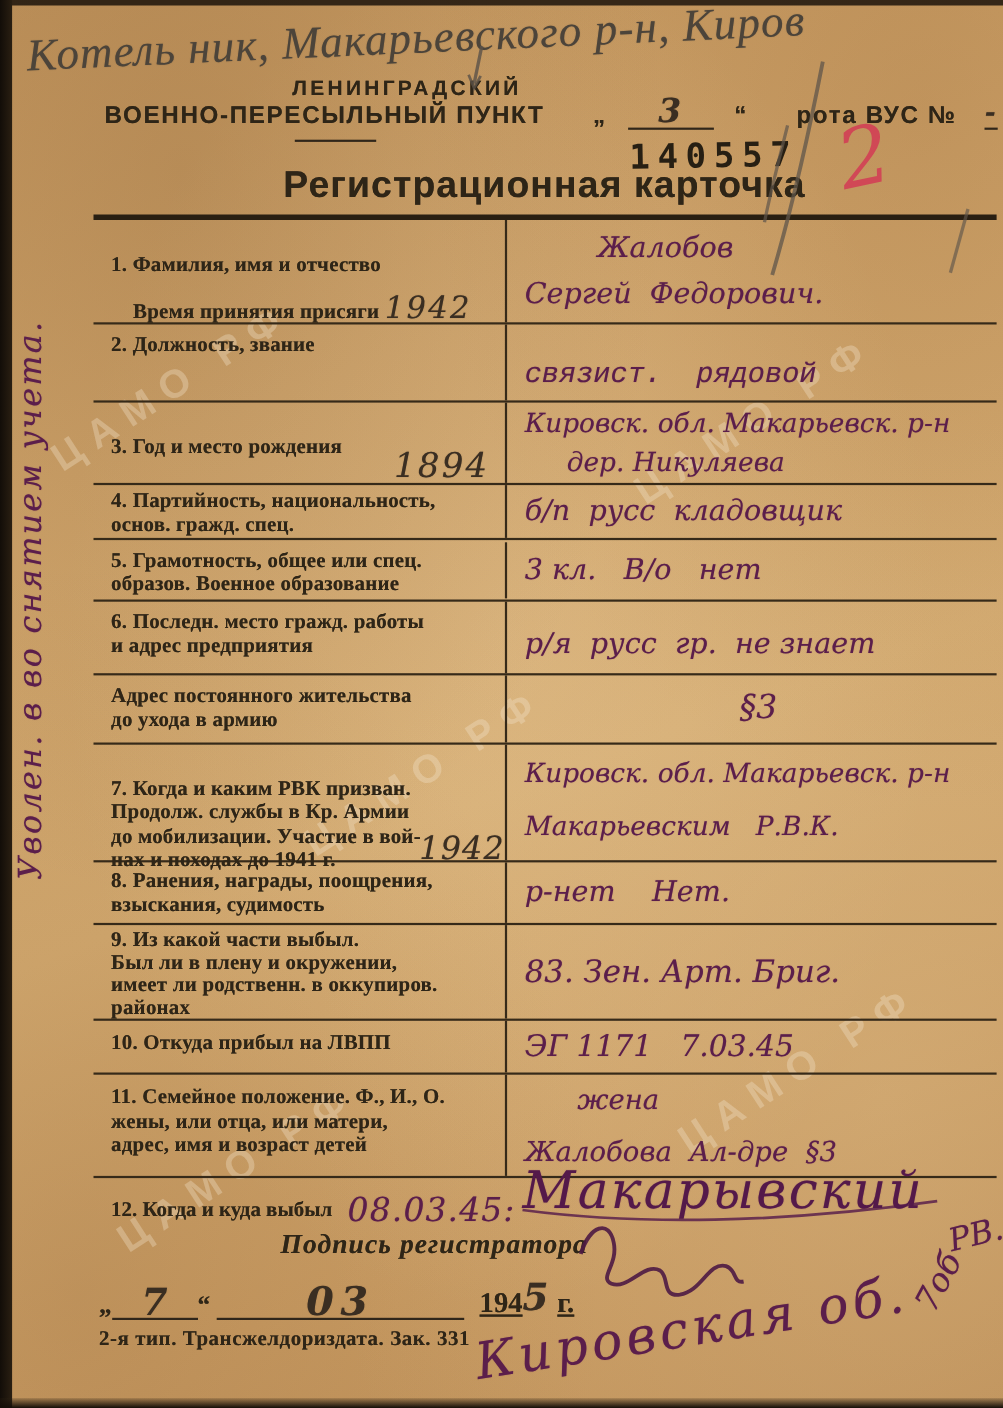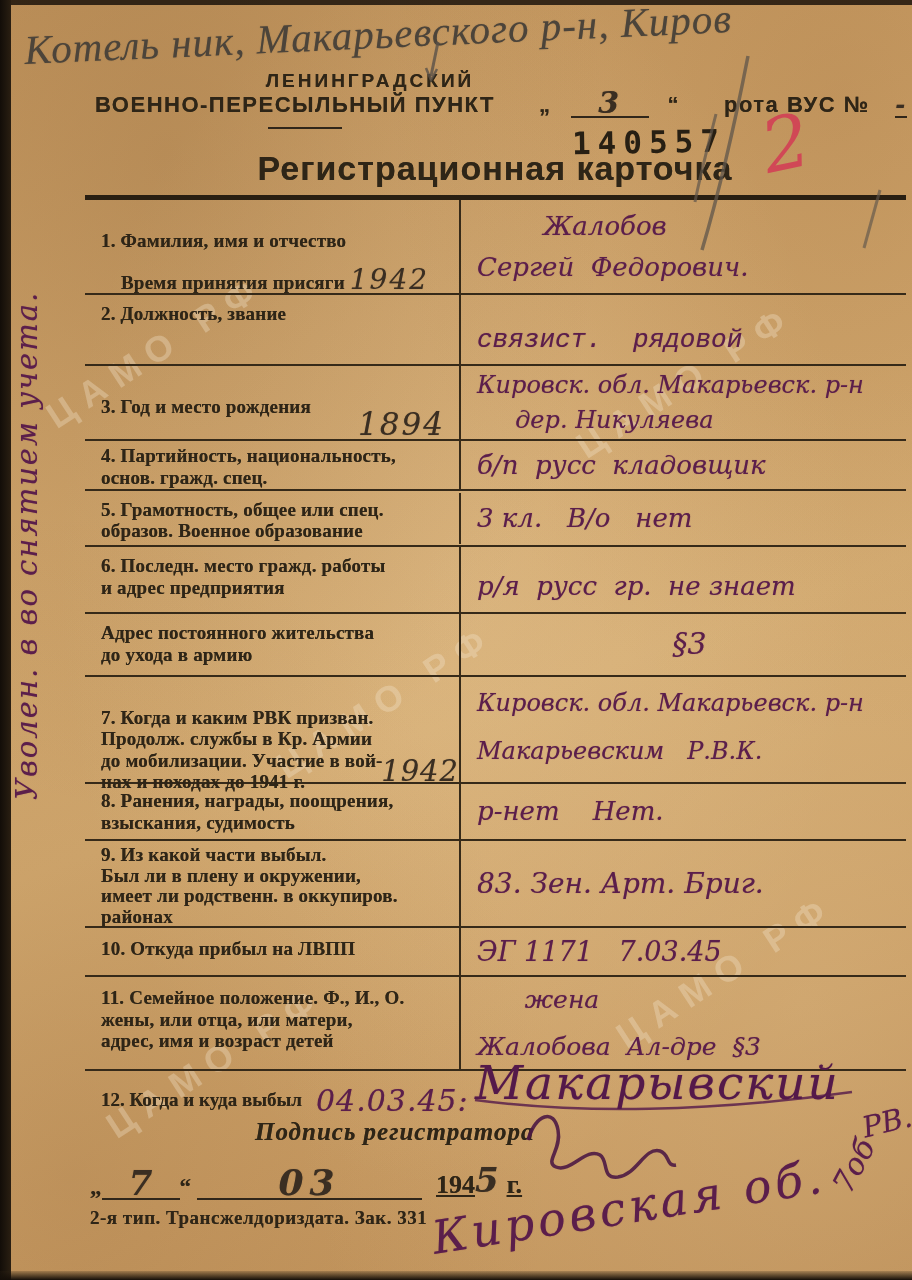--- a/index.html
+++ b/index.html
@@ -24,21 +24,21 @@
 
   
   .printed { color:#2e2517; text-shadow:0 0 .6px rgba(46,37,23,.7); }
 
   .pencil-note { position:absolute; left:24px; top:6px; width:884px; z-index:4;
     font-style:italic; font-size:41px; color:#4c443a; letter-spacing:1px;
     transform:rotate(-2.6deg); white-space:nowrap; text-shadow:0 0 1px rgba(76,68,58,.5); }
 
   .hdr1 { position:absolute; left:85px; top:70px; width:570px; text-align:center; z-index:3;
     font-family:"Liberation Sans",sans-serif; font-weight:bold; font-size:19px; letter-spacing:3px; }
-  .hdr2 { position:absolute; left:95px; top:92px; width:812px; z-index:3; display:flex; align-items:flex-end;
+  .hdr2 { position:absolute; left:95px; top:92px; width:812px; z-index:3; display:flex; 
     font-family:"Liberation Sans",sans-serif; font-weight:bold; font-size:22px; letter-spacing:1.5px; white-space:nowrap;gap:15px; }
   .hdr2 .gap { width:14px; }
   .blank { display:inline-block; border-bottom:2px solid #30261a; text-align:center; line-height:20px; }
   .blank-unit { width:78px; margin:0 4px; }
   .blank-vus { flex:1; margin-left:10px; }
   .underline-seg { position:absolute; left:268px; top:127px; width:74px; height:2px; background:#30261a; z-index:3; }
 
   .reg-number { position:absolute; left:572px; top:124px; z-index:3;
     font-family:"DejaVu Sans Mono",monospace; font-weight:bold; font-size:31px; letter-spacing:7px;
     color:#271f13; transform:rotate(-1deg); }
@@ -209,21 +209,21 @@
     <div class="row" style="height:92px;">
       <div class="lc printed" style="padding-top:10px;">11. Семейное положение. Ф., И., О.
 жены, или отца, или матери,
 адрес, имя и возраст детей</div>
       <div class="rc hand" style="font-size:25px; line-height:1.9;">      жена
 Жалобова  Ал-дре  §3</div>
     </div>
 
     <div class="row row12" style="height:58px;">
       <span class="label12 printed">12. Когда и куда выбыл</span>
-      <span class="date12 hand">04.03.45:</span>
+      <span class="date12 hand">08.03.45:</span>
       <span class="big-hand">Макарывский</span>
       <span class="suffix-hand hand">РВ.</span>
     </div>
 
   </div>
 
   <div class="registrar printed">Подпись регистратора</div>
 
   <div class="dateline printed">
     <span>„</span>

